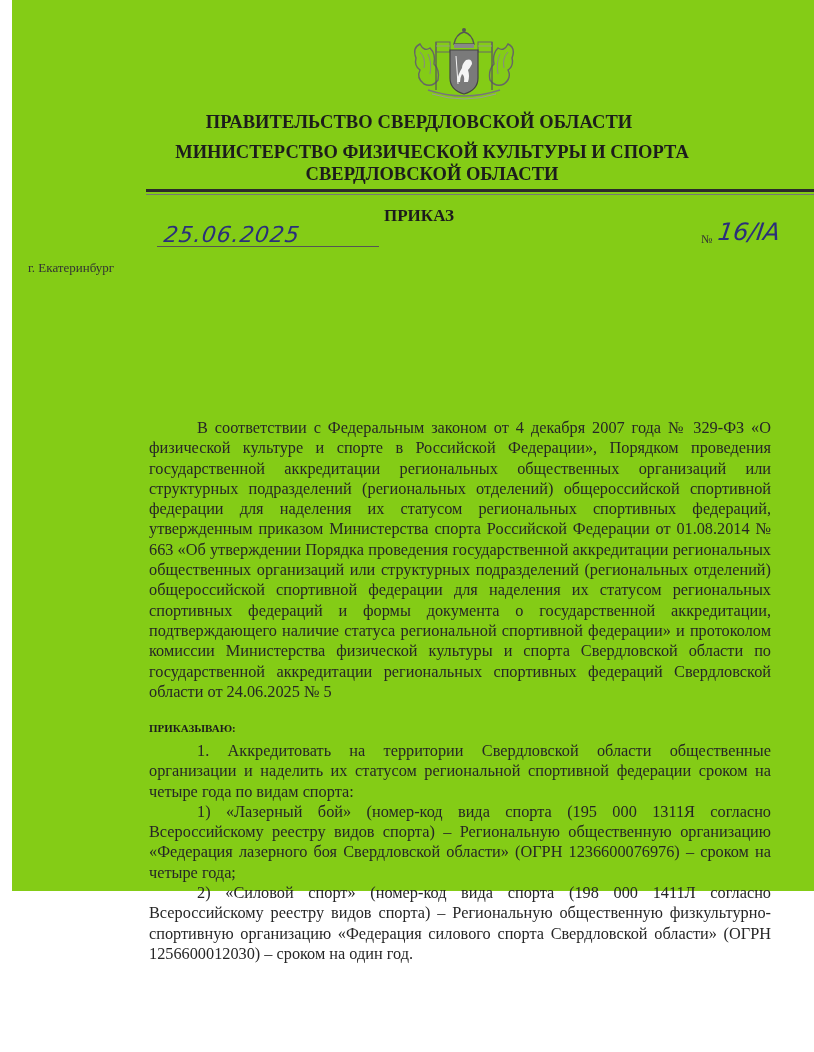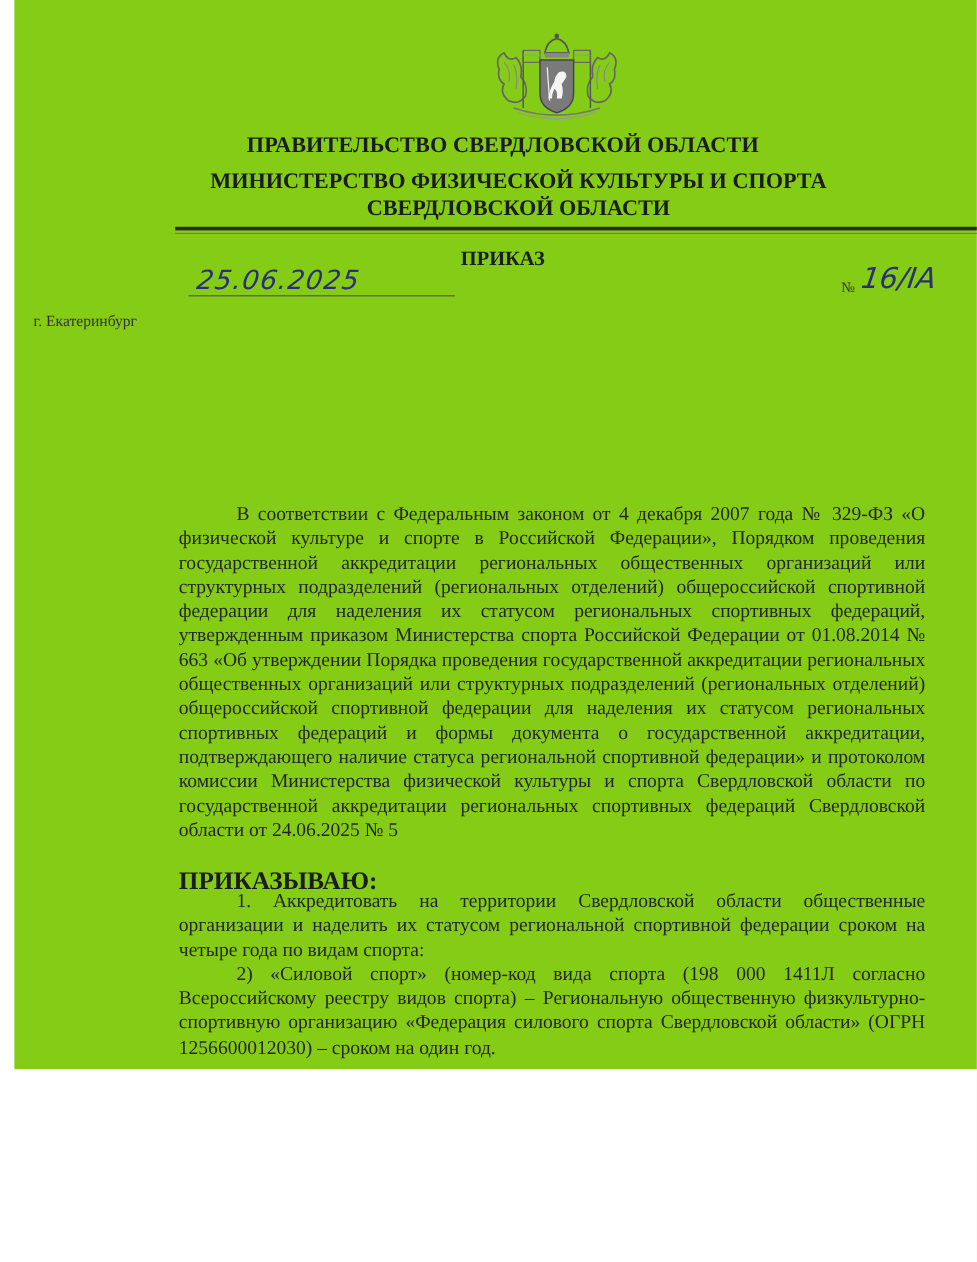--- a/index.html
+++ b/index.html
@@ -23,21 +23,21 @@
     .num-label { position: absolute; left: 689px; top: 232px; font-family: "Liberation Serif", serif; font-size: 12px; color: #333; }
     .num-hand { position: absolute; left: 706px; top: 218px; font-family: "DejaVu Sans", sans-serif; font-style: italic; font-size: 24px; color: #2b2f7a; transform: skewX(-8deg); }
 
     .city { position: absolute; left: 0; width: 814px; top: 260px; text-align: left; font-family: "Liberation Serif", serif; font-size: 13px; color: #333; margin-left: 16px; }
 
     .subject { position: absolute; left: 140px; width: 620px; top: 317px; text-align: center; font-family: "Liberation Serif", serif; font-weight: bold; font-size: 16px; line-height: 21px; color: #1c1c1c; }
 
     .body { position: absolute; left: 137px; width: 622px; font-family: "Liberation Serif", serif; font-size: 16.3px; line-height: 20.3px; color: #262626; text-align: justify; }
     .body p { margin: 0; text-indent: 48px; text-align-last: left; }
     .p-intro { top: 418px; }
-    .decree { position: absolute; left: 137px; top: 722px; font-family: "Liberation Serif", serif; font-weight: bold; font-size: 21px; color: #1c1c1c; }
+    .decree { position: absolute; left: 137px; top: 722px; font-family: "Liberation Serif", serif; font-weight: bold; font-size: 11px; color: #1c1c1c; }
     .p-items { top: 741px; }
   </style>
 </head>
 <body>
 
 <div class="page">
 
   <svg class="emblem" viewBox="0 0 108 86">
 
     <path d="M6 40 Q2 30 10 26 Q14 34 20 30 Q26 36 24 46 Q30 52 28 62 Q22 70 14 66 Q6 60 10 52 Q4 48 6 40Z" fill="none" stroke="#666" stroke-width="1.4"></path>
@@ -87,16 +87,17 @@
 
 
   <div class="body p-intro">
     <p>В соответствии с Федеральным законом от 4 декабря 2007 года № 329-ФЗ «О физической культуре и спорте в Российской Федерации», Порядком проведения государственной аккредитации региональных общественных организаций или структурных подразделений (региональных отделений) общероссийской спортивной федерации для наделения их статусом региональных спортивных федераций, утвержденным приказом Министерства спорта Российской Федерации от 01.08.2014 № 663 «Об утверждении Порядка проведения государственной аккредитации региональных общественных организаций или структурных подразделений (региональных отделений) общероссийской спортивной федерации для наделения их статусом региональных спортивных федераций и формы документа о государственной аккредитации, подтверждающего наличие статуса региональной спортивной федерации» и протоколом комиссии Министерства физической культуры и спорта Свердловской области по государственной аккредитации региональных спортивных федераций Свердловской области от 24.06.2025 № 5</p>
   </div>
 
   <div class="decree">ПРИКАЗЫВАЮ:</div>
 
   <div class="body p-items">
     <p>1. Аккредитовать на территории Свердловской области общественные организации и наделить их статусом региональной спортивной федерации сроком на четыре года по видам спорта:</p>
+    <p>1) «Лазерный бой» (номер-код вида спорта (195 000 1311Я согласно Всероссийскому реестру видов спорта) – Региональную общественную организацию «Федерация лазерного боя Свердловской области» (ОГРН 1236600076976) – сроком на четыре года;</p>
     <p>2) «Силовой спорт» (номер-код вида спорта (198 000 1411Л согласно Всероссийскому реестру видов спорта) – Региональную общественную физкультурно-спортивную организацию «Федерация силового спорта Свердловской области» (ОГРН 1256600012030) – сроком на один год.</p>
   </div>
 
 </div>
 
 </body></html>

